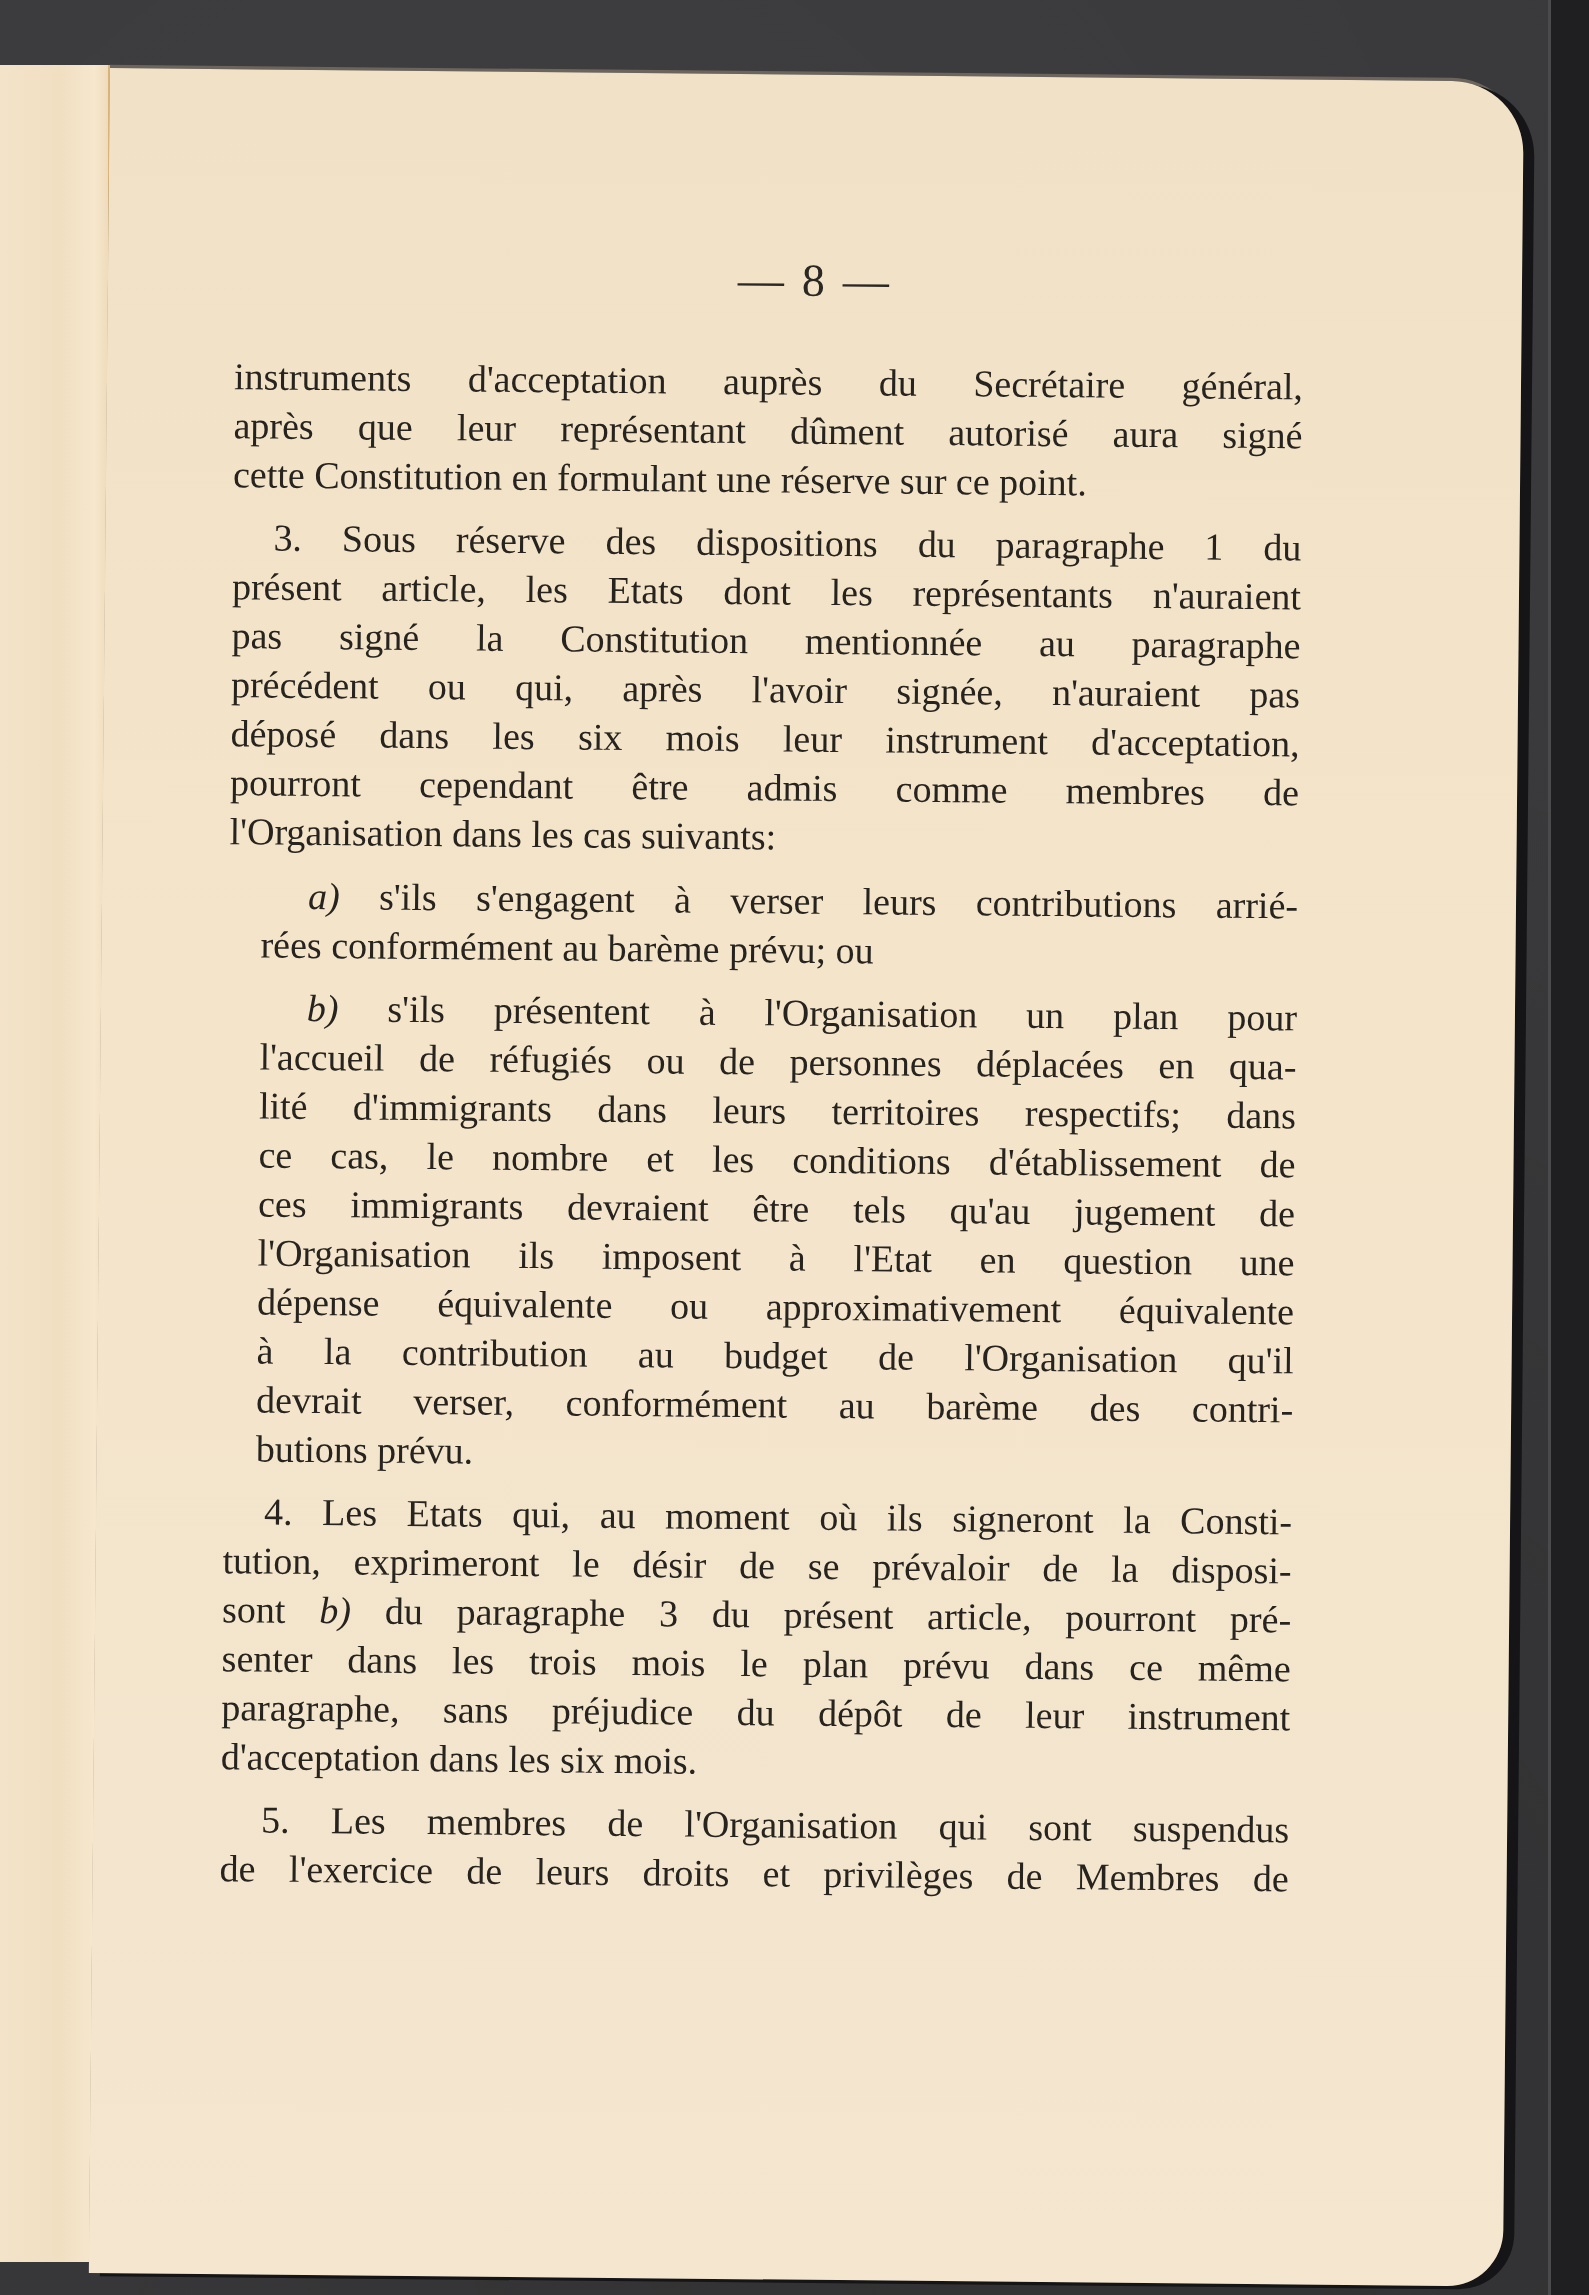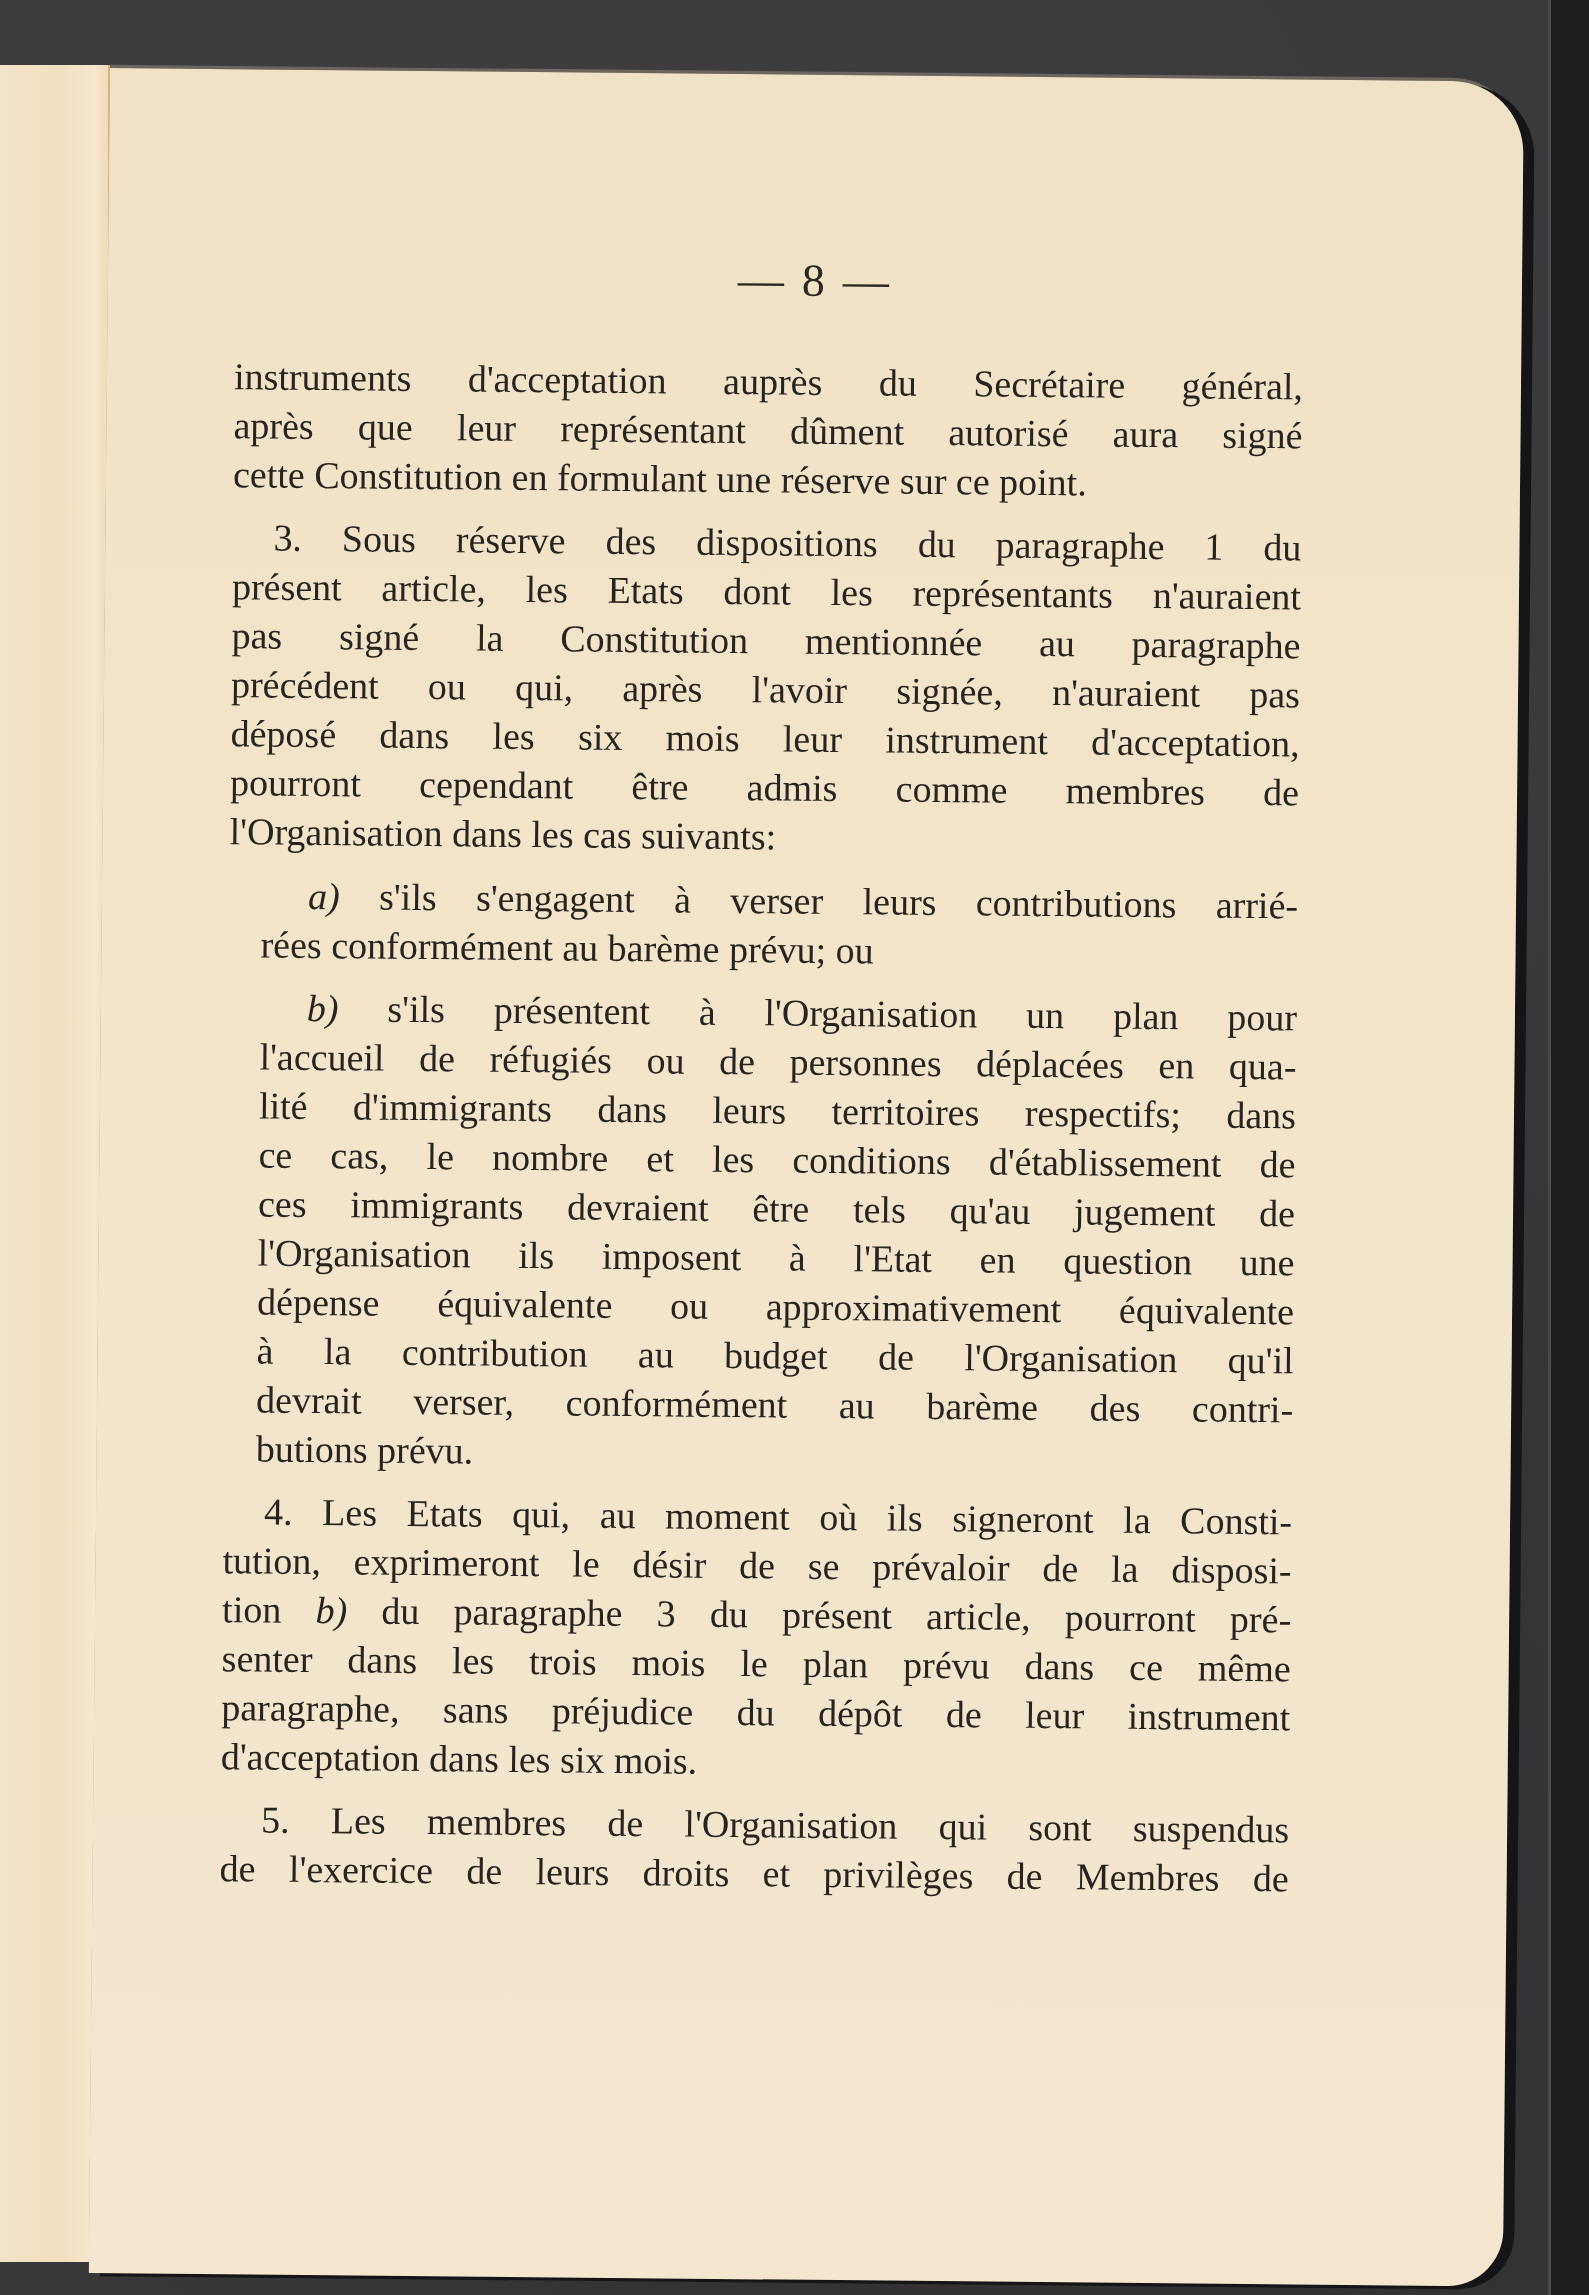--- a/index.html
+++ b/index.html
@@ -144,21 +144,21 @@
       <span class="line" style="padding-left:32px;">l'Organisation ils imposent à l'Etat en question une</span>
       <span class="line" style="padding-left:32px;">dépense équivalente ou approximativement équivalente</span>
       <span class="line" style="padding-left:32px;">à la contribution au budget de l'Organisation qu'il</span>
       <span class="line" style="padding-left:32px;">devrait verser, conformément au barème des contri-</span>
       <span class="line last" style="padding-left:32px;">butions prévu.</span>
     </p>
 
     <p class="para">
       <span class="line" style="padding-left:41px;"><span class="num">4.</span> <span>Les Etats qui, au moment où ils signeront la Consti-</span></span>
       <span class="line">tution, exprimeront le désir de se prévaloir de la disposi-</span>
-      <span class="line"><span>tion</span> <span class="it">b)</span> <span>du paragraphe 3 du présent article, pourront pré-</span></span>
+      <span class="line"><span>sont</span> <span class="it">b)</span> <span>du paragraphe 3 du présent article, pourront pré-</span></span>
       <span class="line">senter dans les trois mois le plan prévu dans ce même</span>
       <span class="line">paragraphe, sans préjudice du dépôt de leur instrument</span>
       <span class="line last">d'acceptation dans les six mois.</span>
     </p>
 
     <p class="para">
       <span class="line" style="padding-left:41px;"><span class="num">5.</span> <span>Les membres de l'Organisation qui sont suspendus</span></span>
       <span class="line">de l'exercice de leurs droits et privilèges de Membres de</span>
     </p>
 

